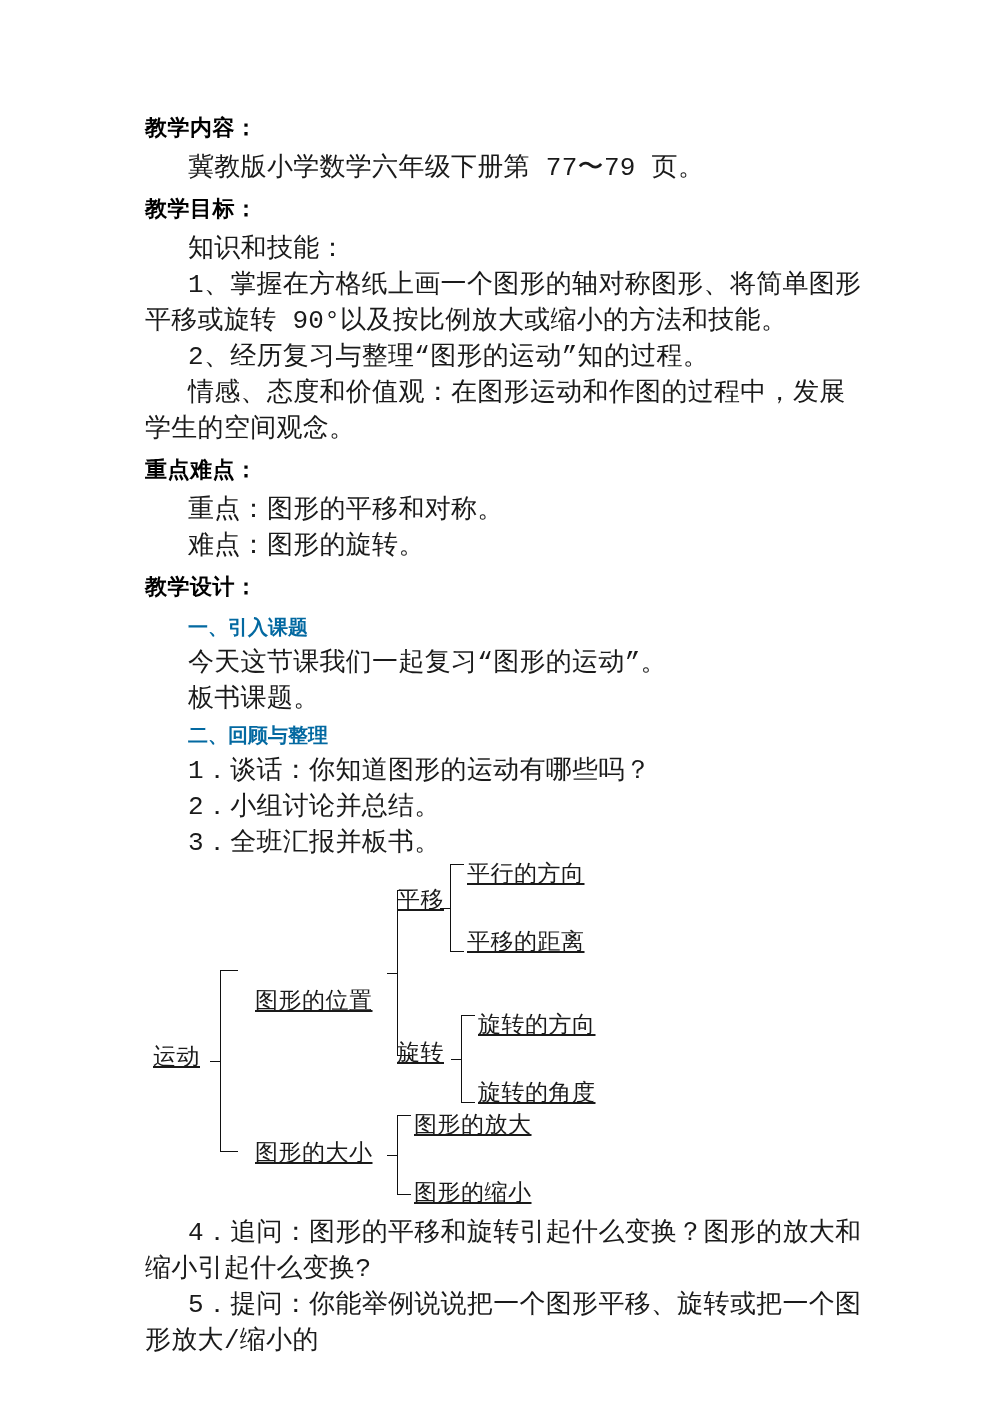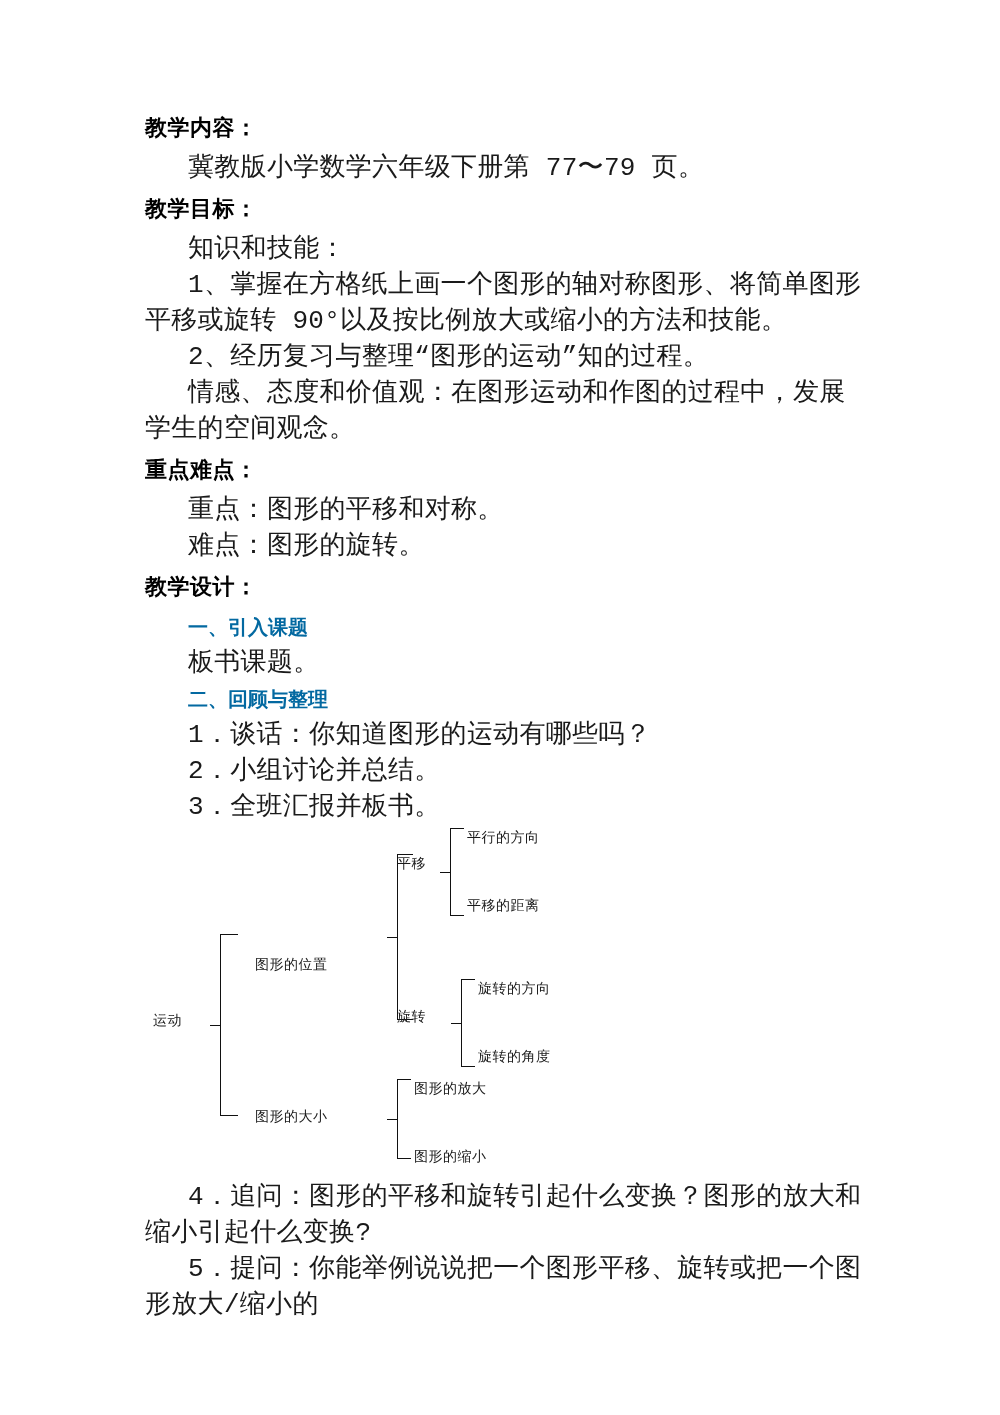--- a/index.html
+++ b/index.html
@@ -56,24 +56,25 @@
 
   
   .tree {
     position: relative;
     width: 740px;
     height: 348px;
     margin: 6px 0 0 0;
   }
   .tnode {
     position: absolute;
-    font-size: 14px;
+    font-size: 23px;
     line-height: 26px;
     white-space: nowrap;
     letter-spacing: 0.5px;
+    text-decoration: underline;
   }
   
   .brk {
     position: absolute;
     border-left: 1.6px solid #111;
     border-top: 1.6px solid #111;
     border-bottom: 1.6px solid #111;
     box-sizing: border-box;
   }
   .brk .stem {
@@ -105,20 +106,21 @@
 
   <h2 class="h-sec">重点难点：</h2>
   <p class="para">重点：图形的平移和对称。</p>
   <p class="para">难点：图形的旋转。</p>
 
   <div class="gap-sm"></div>
 
   <h2 class="h-sec">教学设计：</h2>
 
   <p class="sub-h">一、引入课题</p>
+  <p class="para">今天这节课我们一起复习“图形的运动”。</p>
   <p class="para">板书课题。</p>
 
   <p class="sub-h">二、回顾与整理</p>
   <p class="para">1．谈话：你知道图形的运动有哪些吗？</p>
   <p class="para">2．小组讨论并总结。</p>
   <p class="para">3．全班汇报并板书。</p>
 
   <div class="tree">
 
     <div class="tnode" style="left:8px; top:176px;">运动</div>

